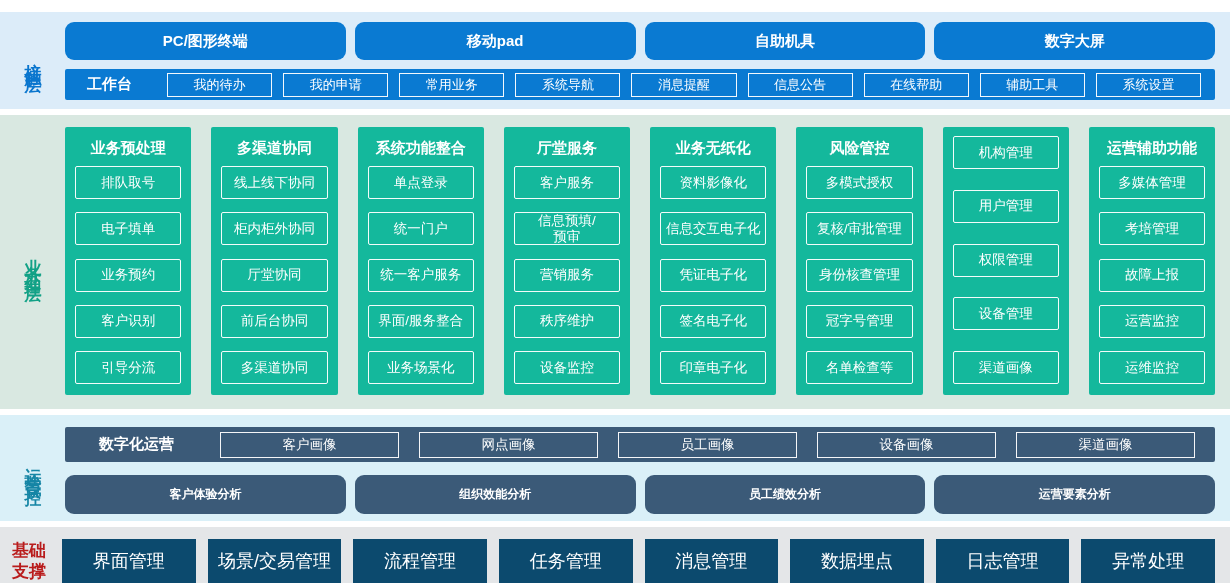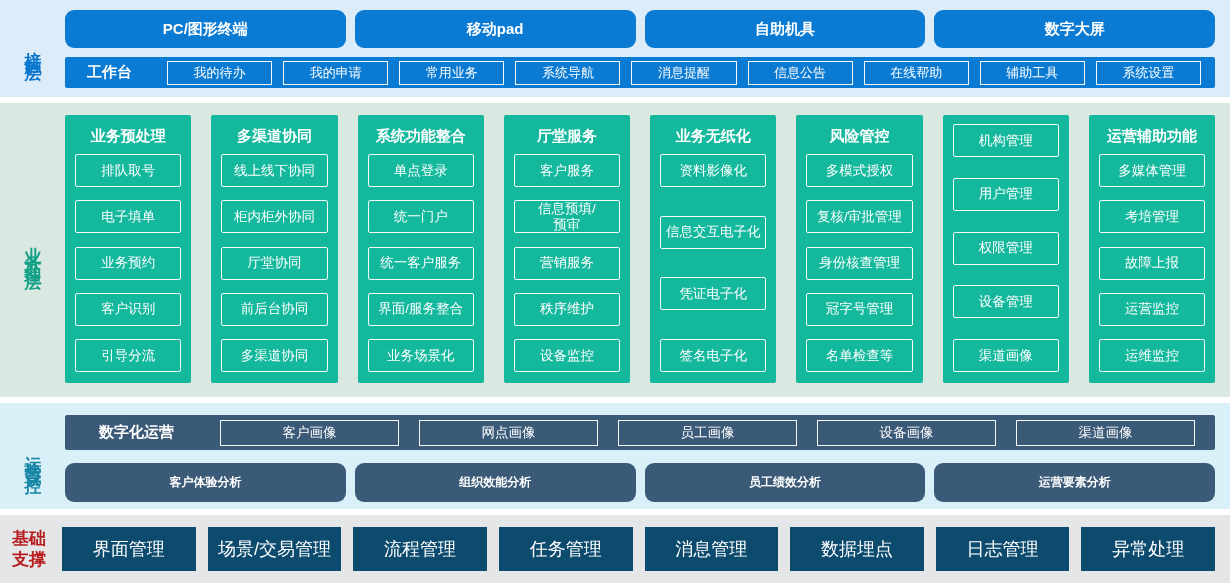--- a/index.html
+++ b/index.html
@@ -22,21 +22,21 @@
     width: 30px;
   }
   .band-label-h {
     position: absolute; left: 12px; top: 0; bottom: 0;
     width: 42px; display: flex; align-items: center;
     font-weight: bold; font-size: 17px; line-height: 1.25;
     text-align: left;
   }
 
   
-  .band-contact { height: 97px; background: #dcecf9; padding: 10px 15px 0 65px; }
+  .band-contact { height: 97px; background: #dcecf9; padding: 10px 15px 0 65px; margin-top: 12px; }
   .band-contact .band-label-v { color: #0a76cе; }
   .label-blue { color: #0a76ce; }
   .channels { display: flex; gap: 9px; height: 38px; }
   .channel {
     flex: 1; background: #0a7ad2; color: #ffffff;
     font-weight: bold; font-size: 15px; border-radius: 9px;
     display: flex; align-items: center; justify-content: center;
   }
   .workbench {
     margin-top: 9px; height: 31px; background: #0a7ad2; border-radius: 2px;
@@ -180,20 +180,21 @@
         </div>
       </div>
 
       <div class="biz-col">
         <div class="col-title">业务无纸化</div>
         <div class="col-items">
           <div class="col-box">资料影像化</div>
           <div class="col-box">信息交互电子化</div>
           <div class="col-box">凭证电子化</div>
           <div class="col-box">签名电子化</div>
+          <div class="col-box">印章电子化</div>
         </div>
       </div>
 
       <div class="biz-col">
         <div class="col-title">风险管控</div>
         <div class="col-items">
           <div class="col-box">多模式授权</div>
           <div class="col-box">复核/审批管理</div>
           <div class="col-box">身份核查管理</div>
           <div class="col-box">冠字号管理</div>

